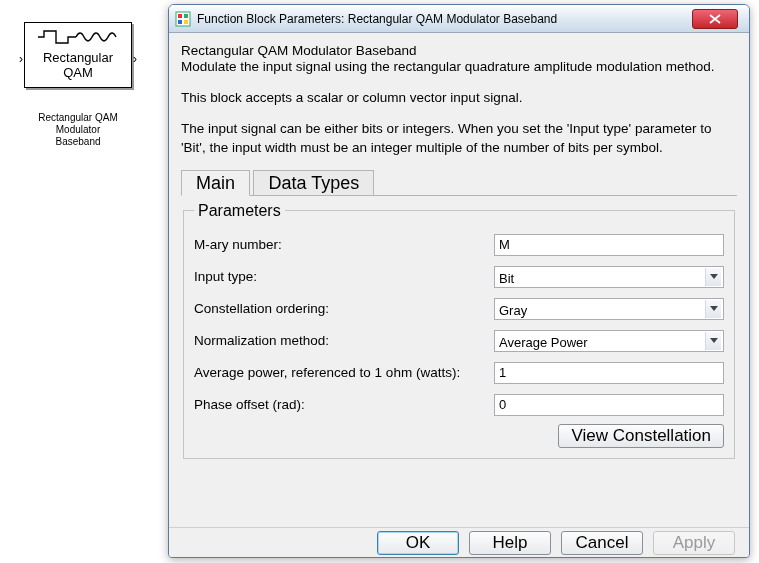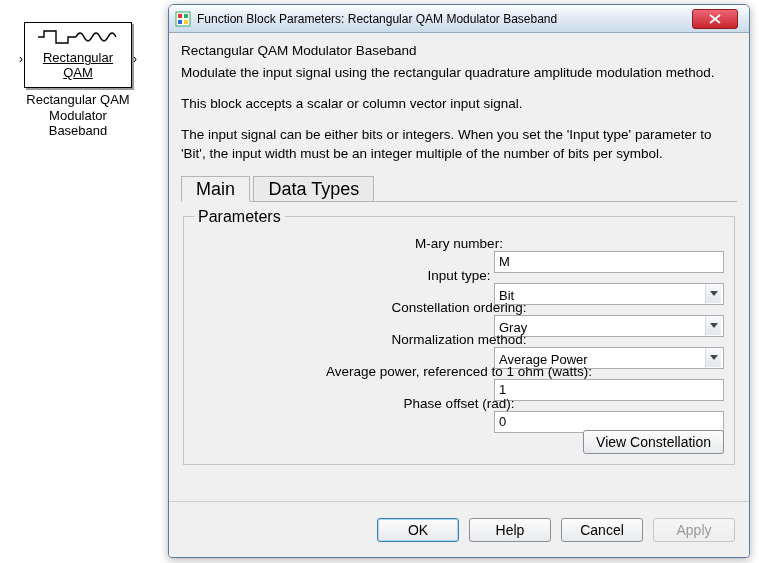--- a/index.html
+++ b/index.html
@@ -4,60 +4,60 @@
 <style>
   * { box-sizing: border-box; font-family: "Segoe UI", Tahoma, sans-serif; }
   body { margin: 0; width: 759px; height: 563px; background: #fff; position: relative; }
 
   
   .simulink-block-wrap { position: absolute; left: 18px; top: 22px; width: 120px; text-align: center; }
   .simulink-block { width: 108px; height: 66px; margin: 0 auto; border: 1px solid #000; background: #fff; position: relative; box-shadow: 2px 2px 0 #999; }
   .simulink-block .port-in { position: absolute; left: -6px; top: 29px; font-size: 12px; color:#000;}
   .simulink-block .port-out { position: absolute; right: -6px; top: 29px; font-size: 12px; color:#000;}
   .simulink-block .wave { margin-top: 6px; text-align:center; }
-  .simulink-block .txt { font-size: 13px; text-align: center; margin-top: 2px; line-height:1.15;text-decoration:underline; }
-  .simulink-caption { font-size: 13px; margin-top: 4px; line-height: 1.2; }
+  .simulink-block .txt { font-size: 13px; text-align: center; margin-top: 2px; line-height:1.15; }
+  .simulink-caption { font-size: 10px; margin-top: 24px; line-height: 1.2; }
 
   
   .dialog { position: absolute; left: 168px; top: 4px; width: 582px; height: 554px; border: 1px solid #5a7aa0; border-radius: 6px 6px 4px 4px; background: #f0f0f0; box-shadow: 0 2px 10px rgba(0,0,0,.3); overflow:hidden; }
   .titlebar { height: 28px; background: linear-gradient(#fdfefe, #e3ebf4 45%, #cadaea); border-bottom: 1px solid #9ab; display:flex; align-items:center; padding: 0 11px 0 6px; }
   .titlebar .icon { width: 16px; height: 16px; margin-right: 6px; }
   .titlebar .title { font-size: 12px; color:#000; flex:1; white-space:nowrap; }
   .titlebar .close-btn { width: 46px; height: 20px; background: linear-gradient(#e67, #c8252d); border: 1px solid #8a1b1b; border-radius: 3px; display:flex; align-items:center; justify-content:center; cursor:pointer; }
   .titlebar .close-btn svg { display:block; }
 
   .body { padding: 10px 12px 0 12px; }
-  .desc-title { font-size: 13.5px; color:#000; margin-bottom: 6px; }
+  .desc-title { font-size: 13.5px; color:#000; }
   .desc-text { font-size: 13.5px; color:#000; line-height: 1.4; margin-bottom: 12px; }
 
   
   .tabstrip { position: relative; height: 26px; margin-top: 4px; }
   .tabstrip::after { content:""; position:absolute; left:0; right:0; bottom:0; height:1px; background:#b5b5b5; }
   .tab { display:inline-block; height:26px; line-height:24px; padding: 0 14px; font-size: 18px; border:1px solid #b5b5b5; border-bottom:0; margin-right:-1px; background:#eaeaea; cursor:pointer; position:relative; }
   .tab.active { background:#f0f0f0; z-index:2; border-bottom:1px solid #f0f0f0; margin-bottom:-1px; }
 
   .tabcontent { border:0; padding: 6px 2px 2px 2px; }
 
   fieldset.params { border:1px solid #c5c5c5; margin:0 0 6px 0; padding: 8px 10px 10px 10px; }
   fieldset.params legend { font-size: 16px; padding: 0 4px; color:#000; }
 
-  .row { display:flex; align-items:center; height: 30px; margin: 2px 0; flex-direction: column; }
+  .row { display:flex; align-items:center; height: 30px; margin: 2px 0; }
   .row .lbl { font-size: 13.5px; color:#000; }
   .row .ctl { margin-left: auto; }
 
   input[type=text].field, .select { width: 230px; height: 22px; font-size: 13px; padding: 1px 4px; border:1px solid #abadb3; background:#fff; }
   .select { display:flex; align-items:flex-end; justify-content:space-between; cursor:pointer; }
   .select .arrow { width:16px; height:18px; margin-right:-2px; display:flex; align-items:center; justify-content:center; border-left:1px solid #d6d9de; background: linear-gradient(#f7f9fc,#e2e8ef); }
 
   .view-const-row { text-align:right; margin-top: 4px; }
-  .btn { height: 24px; min-width: 80px; font-size: 14px; border:1px solid #8a8f97; border-radius: 3px; background: linear-gradient(#fdfdfd,#e7e9ec); cursor:pointer; padding: 0 12px; }
+  .btn { height: 24px; min-width: 80px; font-size: 17px; border:1px solid #8a8f97; border-radius: 3px; background: linear-gradient(#fdfdfd,#e7e9ec); cursor:pointer; padding: 0 12px; }
   .btn.default { border:1px solid #3c7fb1; box-shadow: inset 0 0 0 1px #a8d8f0; }
   .btn.disabled { color:#9a9a9a; cursor:default; background: linear-gradient(#f6f6f6,#eee); border-color:#c8c8c8;}
 
-  .footer { position:absolute; left:0; right:0; bottom:0; height: 56px; border-top:1px solid #d0d0d0; display:flex; align-items:center; justify-content:flex-end; gap: 10px; padding-right: 14px; background:#f0f0f0;}
+  .footer { position:absolute; left:0; right:0; bottom:0; height: 30px; border-top:1px solid #d0d0d0; display:flex; align-items:center; justify-content:flex-end; gap: 10px; padding-right: 14px; background:#f0f0f0;}
   .footer .btn { min-width: 82px; }
 </style>
 </head>
 <body>
 
 <div class="simulink-block-wrap">
   <div class="simulink-block">
     <span class="port-in">›</span>
     <span class="port-out">›</span>
     <div class="wave">

